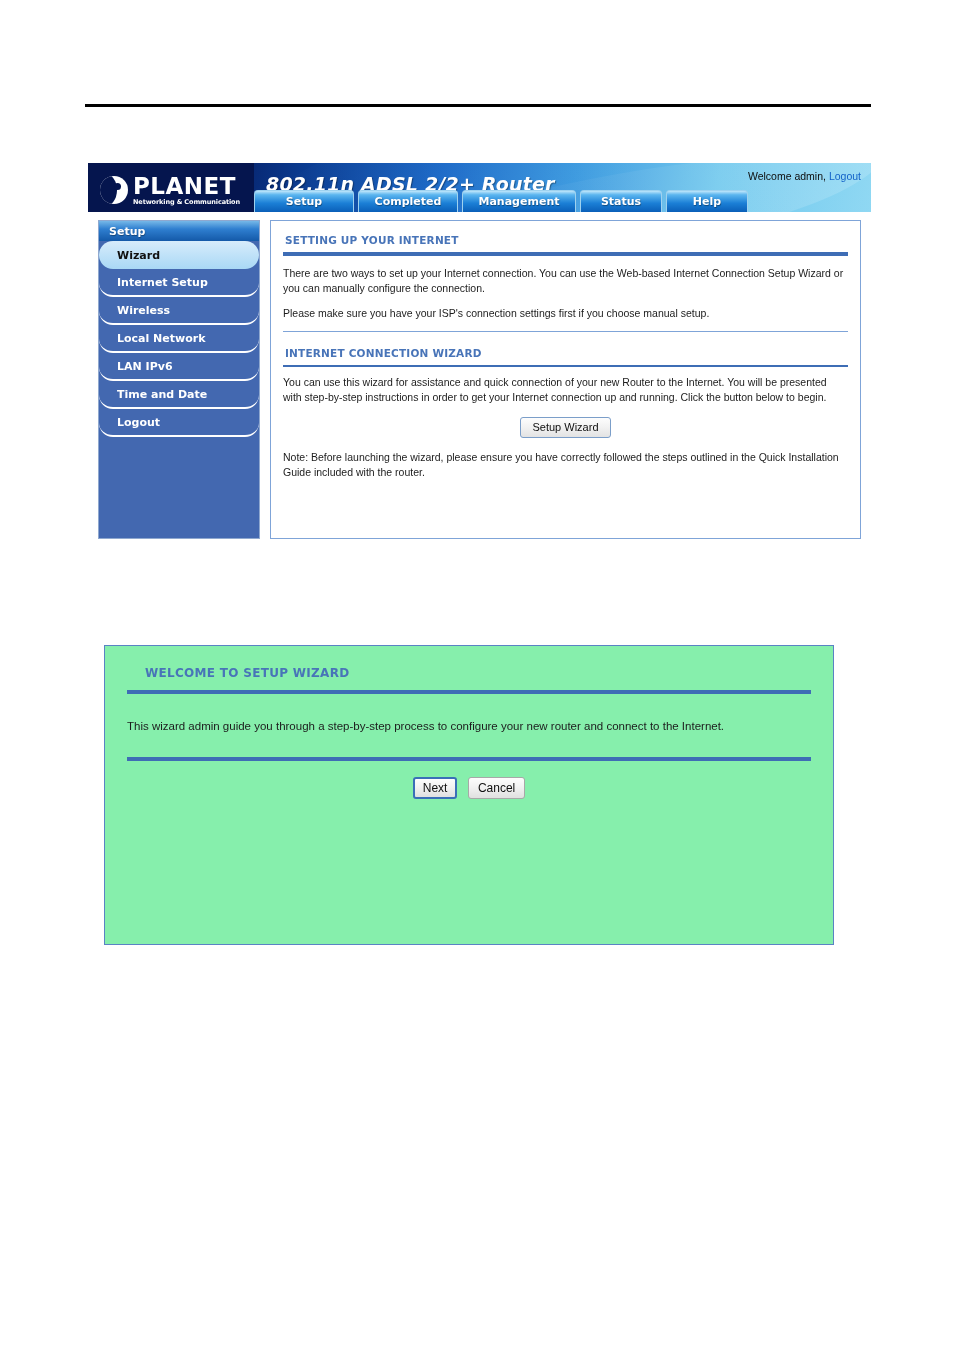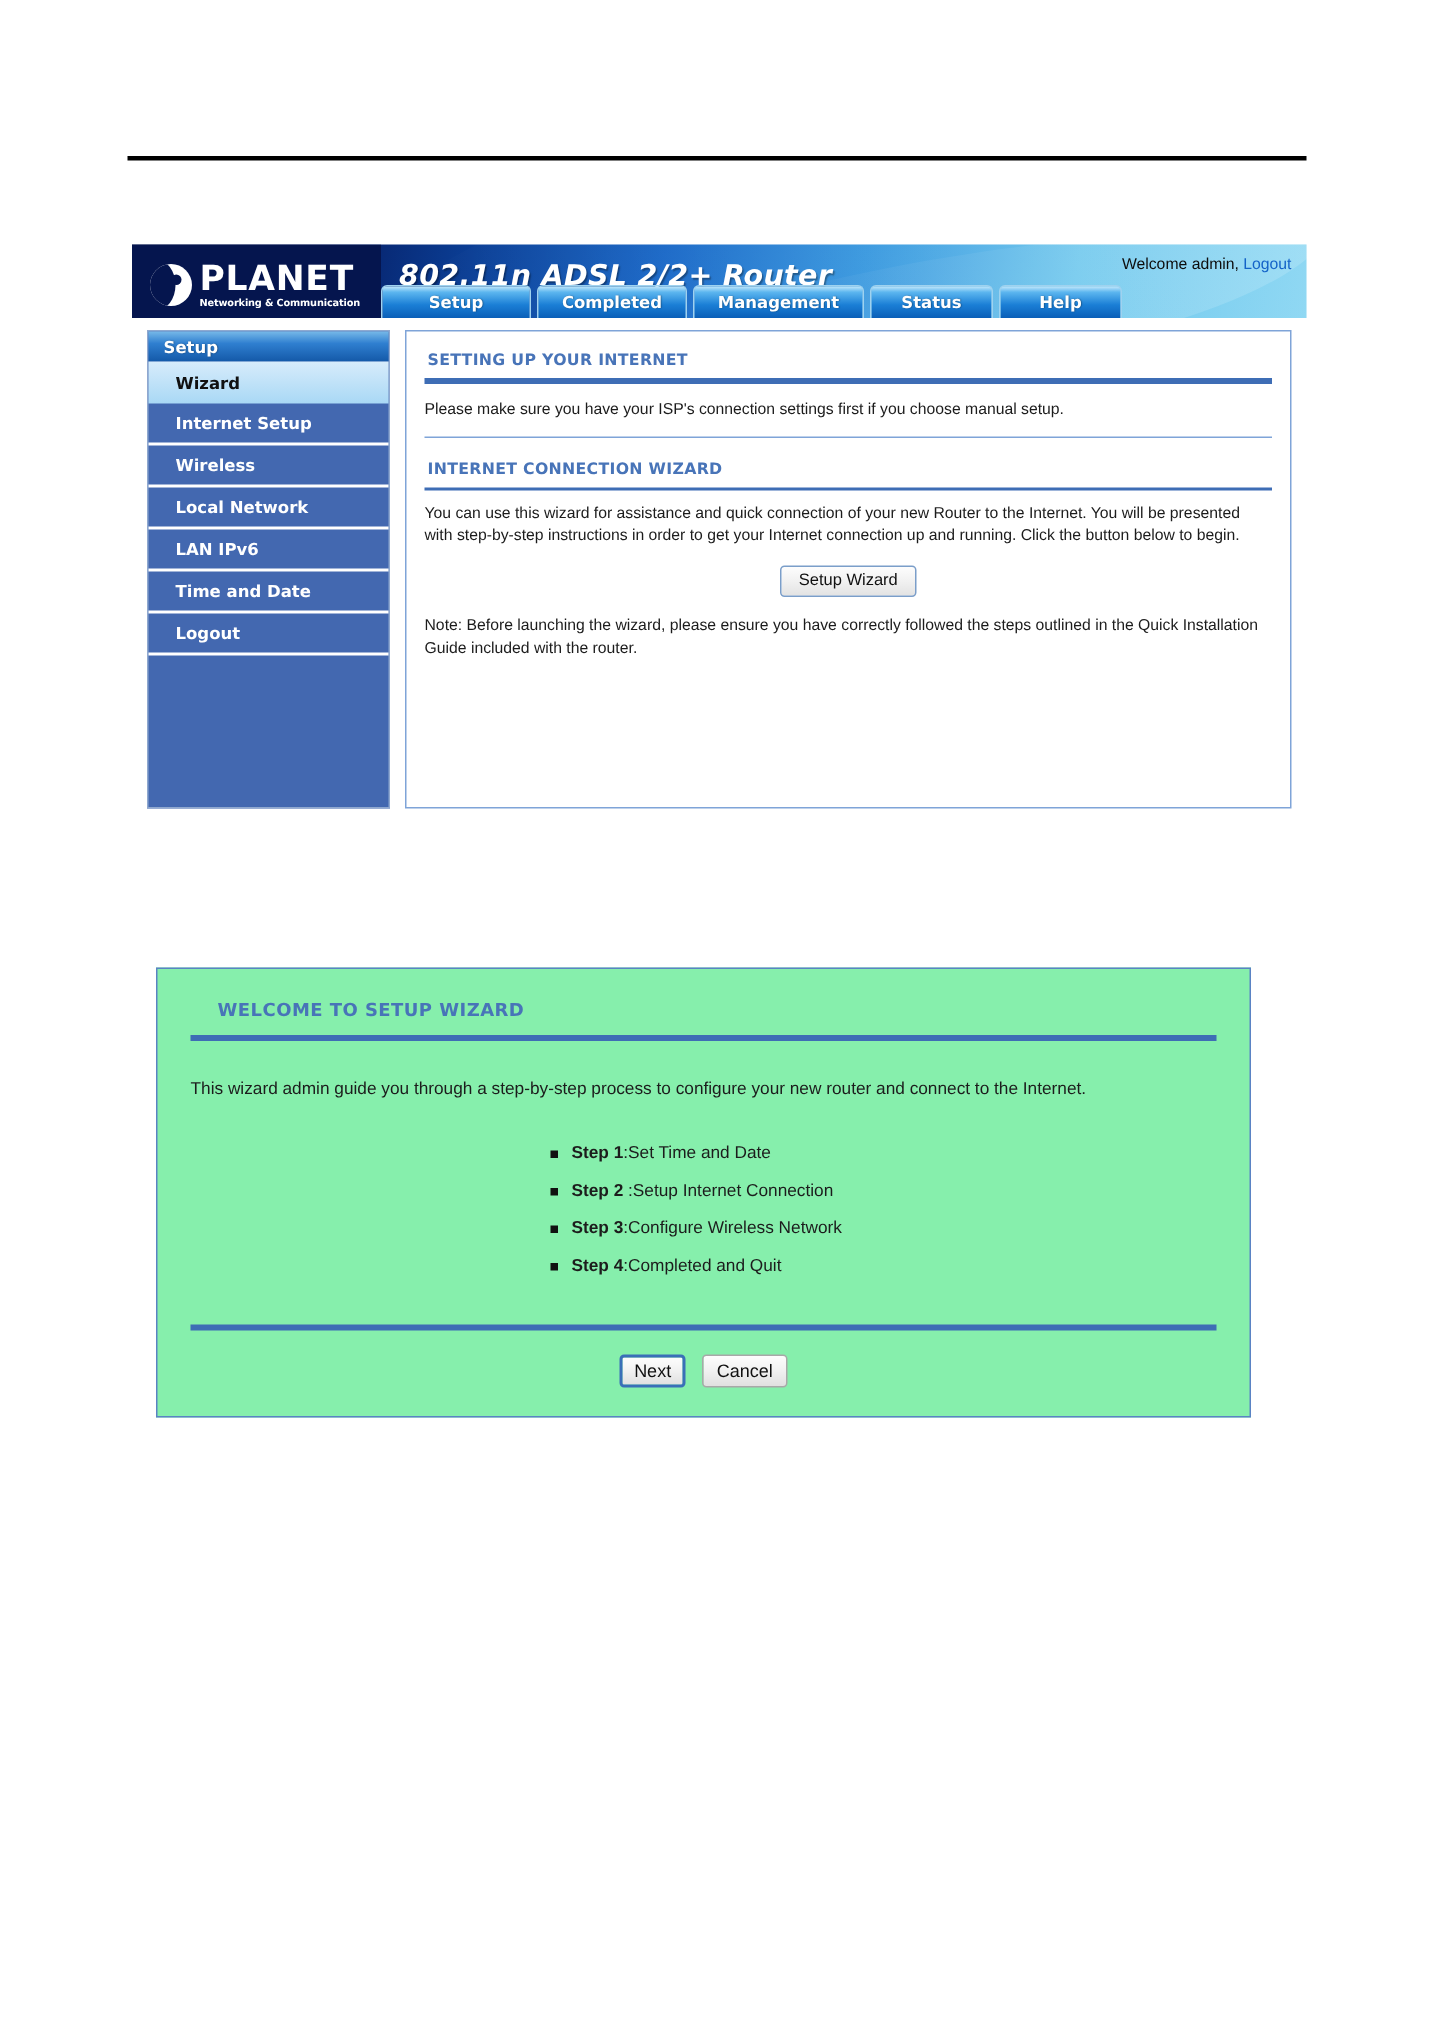--- a/index.html
+++ b/index.html
@@ -238,20 +238,21 @@
     height: 28px;
     display: flex;
     align-items: center;
     padding-left: 18px;
     font-family: "DejaVu Sans", sans-serif;
     font-weight: bold;
     font-size: 11px;
     color: #ffffff;
     border-bottom: 2px solid #ffffff;
     box-sizing: border-box;
+    border-radius: 14px;
   }
   .side-item.active {
     background: linear-gradient(180deg, #d7ecfb 0%, #a9d8f5 100%);
     color: #111111;
     border-bottom: none;
   }
   .side-filler {
     flex: 1 1 auto;
   }
 
@@ -436,20 +437,21 @@
       <div class="side-item">LAN IPv6</div>
       <div class="side-item">Time and Date</div>
       <div class="side-item">Logout</div>
       <div class="side-filler"></div>
     </div>
 
     <div class="content">
 
       <div class="sec-title">SETTING UP YOUR INTERNET</div>
       <div class="sec-rule"></div>
+      <p class="body-text">There are two ways to set up your Internet connection. You can use the Web-based Internet Connection Setup Wizard or you can manually configure the connection.</p>
       <p class="body-text">Please make sure you have your ISP's connection settings first if you choose manual setup.</p>
 
       <div class="divider-line"></div>
 
       <div class="sec-title">INTERNET CONNECTION WIZARD</div>
       <div class="sec-rule-thin"></div>
       <p class="body-text">You can use this wizard for assistance and quick connection of your new Router to the Internet. You will be presented with step-by-step instructions in order to get your Internet connection up and running. Click the button below to begin.</p>
 
       <div class="btn-row">
         <span class="win-btn">Setup Wizard</span>
@@ -458,34 +460,20 @@
       <p class="body-text">Note: Before launching the wizard, please ensure you have correctly followed the steps outlined in the Quick Installation Guide included with the router.</p>
     </div>
   </div>
 </div>
 
 <div class="wizard-panel">
   <div class="wiz-title">WELCOME TO SETUP WIZARD</div>
   <div class="wiz-rule"></div>
   <p class="wiz-intro">This wizard admin guide you through a step-by-step process to configure your new router and connect to the Internet.</p>
 
-  <ul class="steps">
-    <li>
-      <b>Step 1</b><span>:Set Time and Date</span>
-    </li>
-    <li>
-      <b>Step 2</b><span> :Setup Internet Connection</span>
-    </li>
-    <li>
-      <b>Step 3</b><span>:Configure Wireless Network</span>
-    </li>
-    <li>
-      <b>Step 4</b><span>:Completed and Quit</span>
-    </li>
-  </ul>
 
   <div class="wiz-rule-bottom"></div>
 
   <div class="wiz-btn-row">
     <span class="wiz-btn focused">Next</span>
     <span class="wiz-btn">Cancel</span>
   </div>
 </div>
 
 </body></html>

